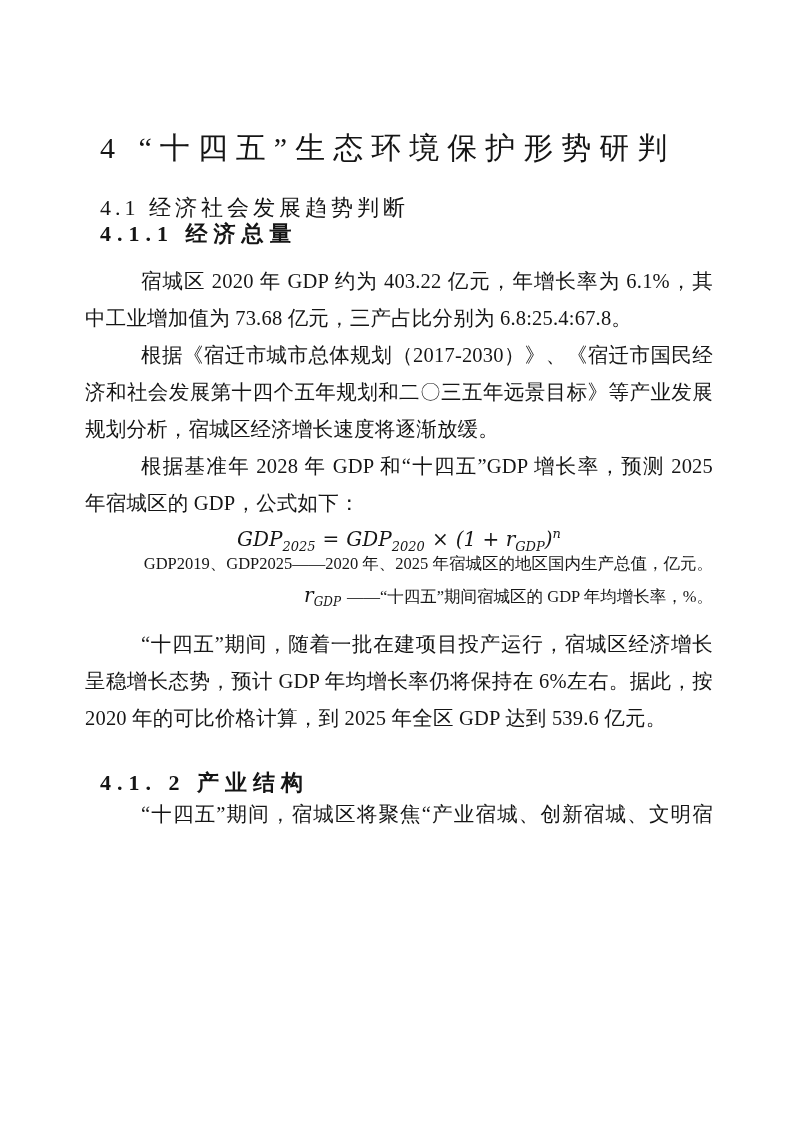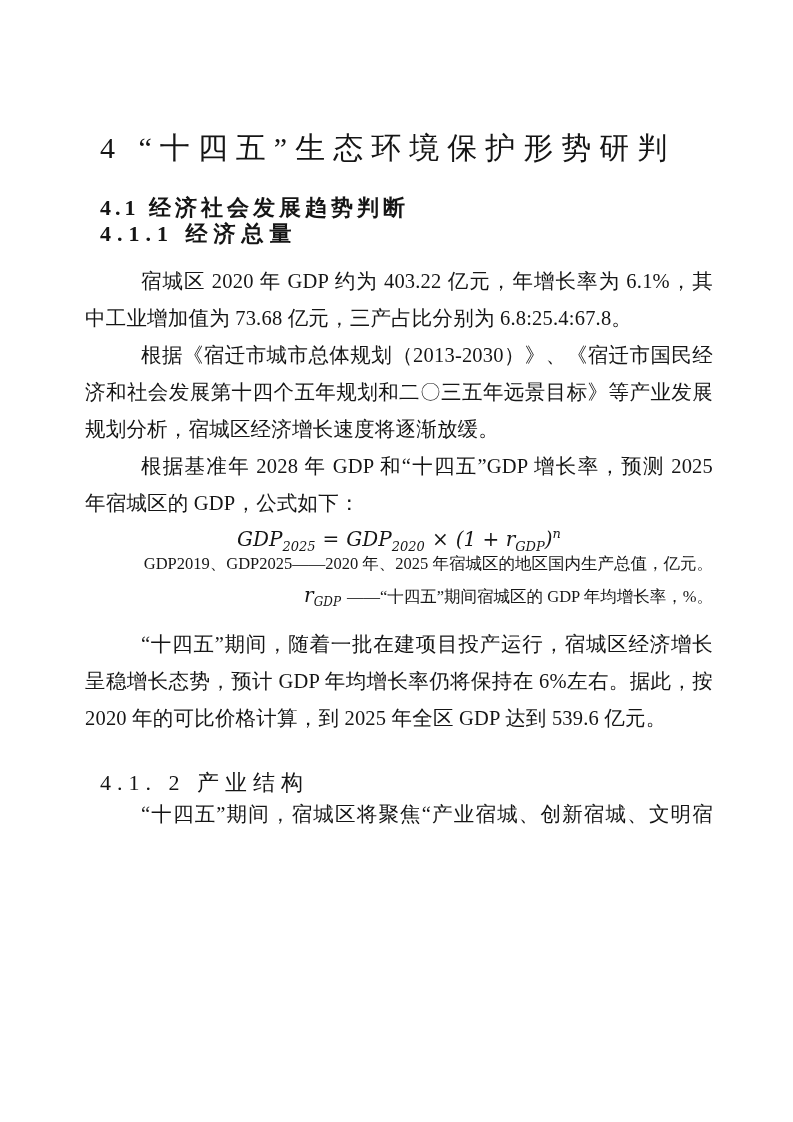--- a/index.html
+++ b/index.html
@@ -15,31 +15,31 @@
   }
   .content { position:absolute; left:85px; top:0; width:628px; }
 
   .chapter-title {
     margin-top:130px; padding-left:15px;
     font-size:30px; line-height:36px; font-weight:500;
     letter-spacing:8px; white-space:nowrap;
   }
   .h-sec {
     margin-top:29px; padding-left:15px;
-    font-size:22px; line-height:26px; font-weight:700;
+    font-size:22px; line-height:26px; font-weight:400;
     letter-spacing:4px;
   }
   .h-sub { 
     padding-left:15px;
     font-size:22px; line-height:26px; font-weight:700;
     letter-spacing:6px;
   }
   .h-sub2 {
     margin-top:33px; padding-left:15px;
-    font-size:22px; line-height:26px; font-weight:400;
+    font-size:22px; line-height:26px; font-weight:700;
     letter-spacing:6px;
   }
   p.body {
     font-size:20.5px; line-height:37px;
     text-align:justify; text-justify:inter-ideograph;
     text-indent:56px; letter-spacing:0.2px;
   }
   .mt-p1 { margin-top:16px; }
   .mt-p4 { margin-top:13px; }
   .mt-p5 { margin-top:3px; }
@@ -80,21 +80,21 @@
   <div class="content">
 
     <h1 class="chapter-title">4 “十四五”生态环境保护形势研判</h1>
 
     <h2 class="h-sec">4.1 经济社会发展趋势判断</h2>
 
     <h3 class="h-sub">4.1.1 经济总量</h3>
 
     <p class="body mt-p1">宿城区 2020 年 GDP 约为 403.22 亿元，年增长率为 6.1%，其中工业增加值为 73.68 亿元，三产占比分别为 6.8:25.4:67.8。</p>
 
-    <p class="body">根据《宿迁市城市总体规划（2013-2030）》、《宿迁市国民经济和社会发展第十四个五年规划和二〇三五年远景目标》等产业发展规划分析，宿城区经济增长速度将逐渐放缓。</p>
+    <p class="body">根据《宿迁市城市总体规划（2017-2030）》、《宿迁市国民经济和社会发展第十四个五年规划和二〇三五年远景目标》等产业发展规划分析，宿城区经济增长速度将逐渐放缓。</p>
 
     <p class="body">根据基准年 2028 年 GDP 和“十四五”GDP 增长率，预测 2025 年宿城区的 GDP，公式如下：</p>
 
     <div class="formula">
       <span><span>GDP</span><sub>2025</sub></span><span class="op">=</span><span><span>GDP</span><sub>2020</sub></span><span class="op">×</span><span><span>(1 +</span>&nbsp;<span>r</span><sub>GDP</sub><span>)</span><sup>n</sup></span>
     </div>
 
     <p class="fnote fnote-gdp">GDP2019、GDP2025——2020 年、2025 年宿城区的地区国内生产总值，亿元。</p>
 
     <p class="fnote fnote-r"><span class="r-sym">r</span><sub class="r-sub">GDP</sub><span class="r-gap"></span><span>——“十四五”期间宿城区的 GDP 年均增长率，%。</span></p>

